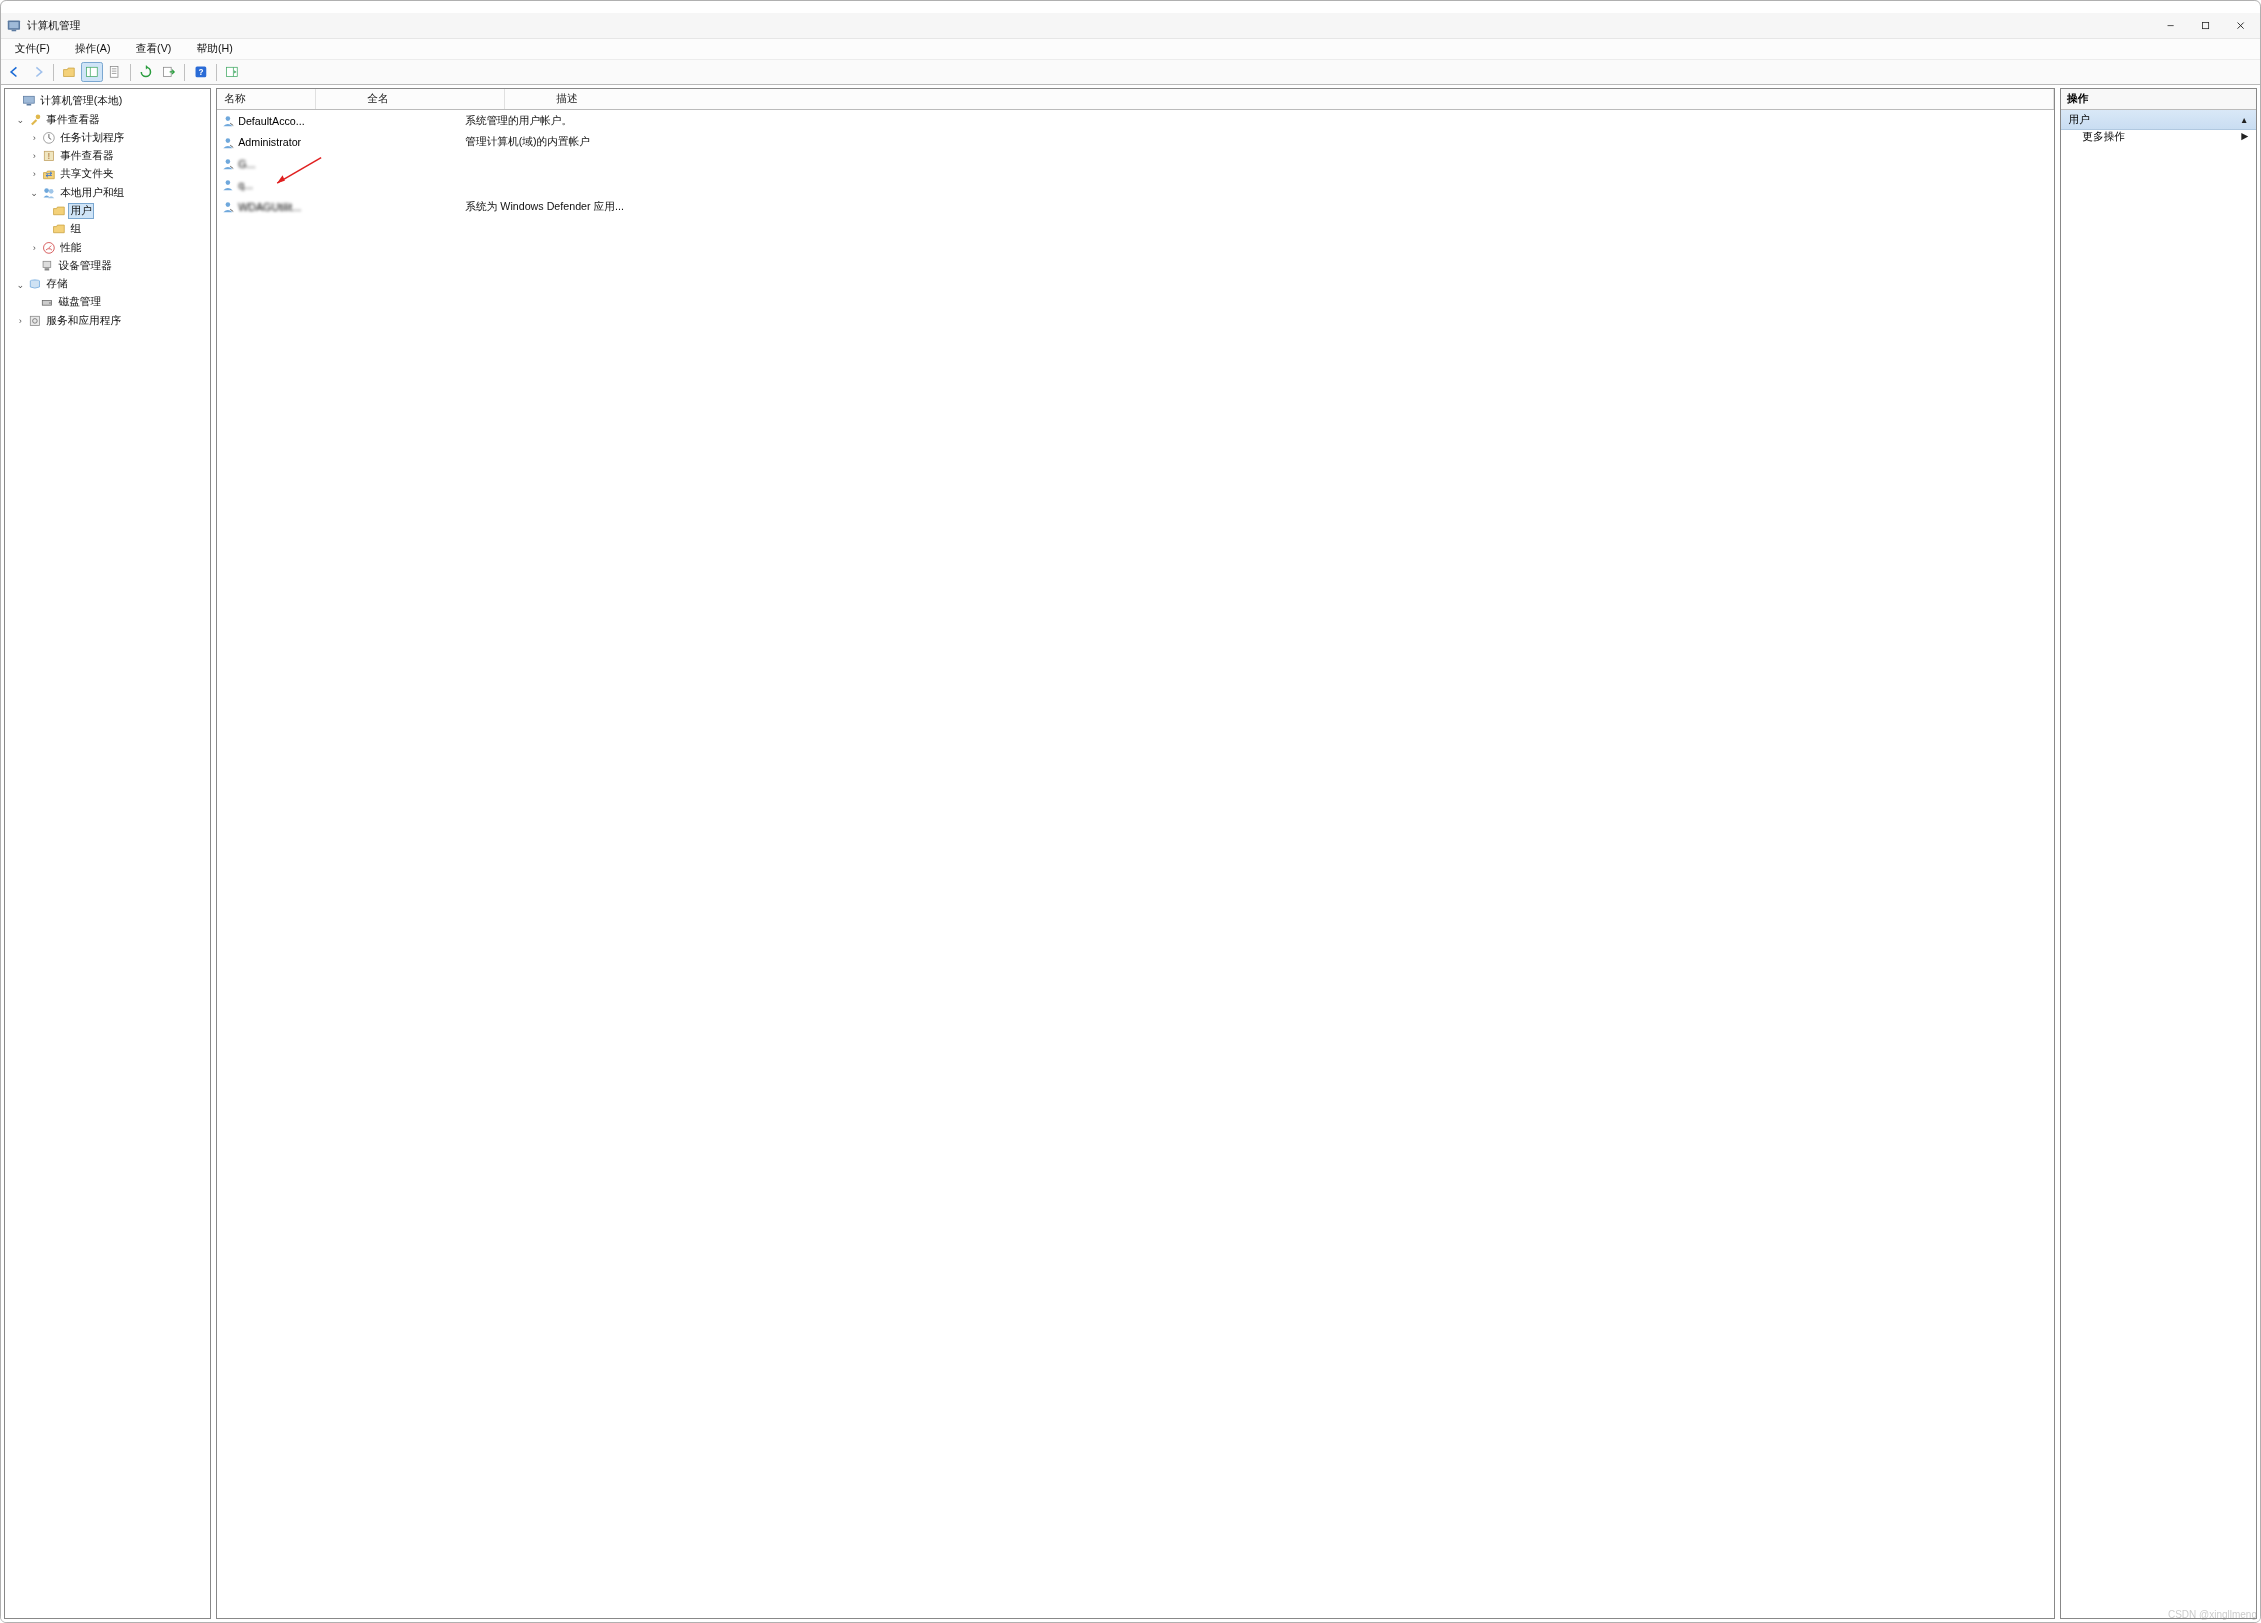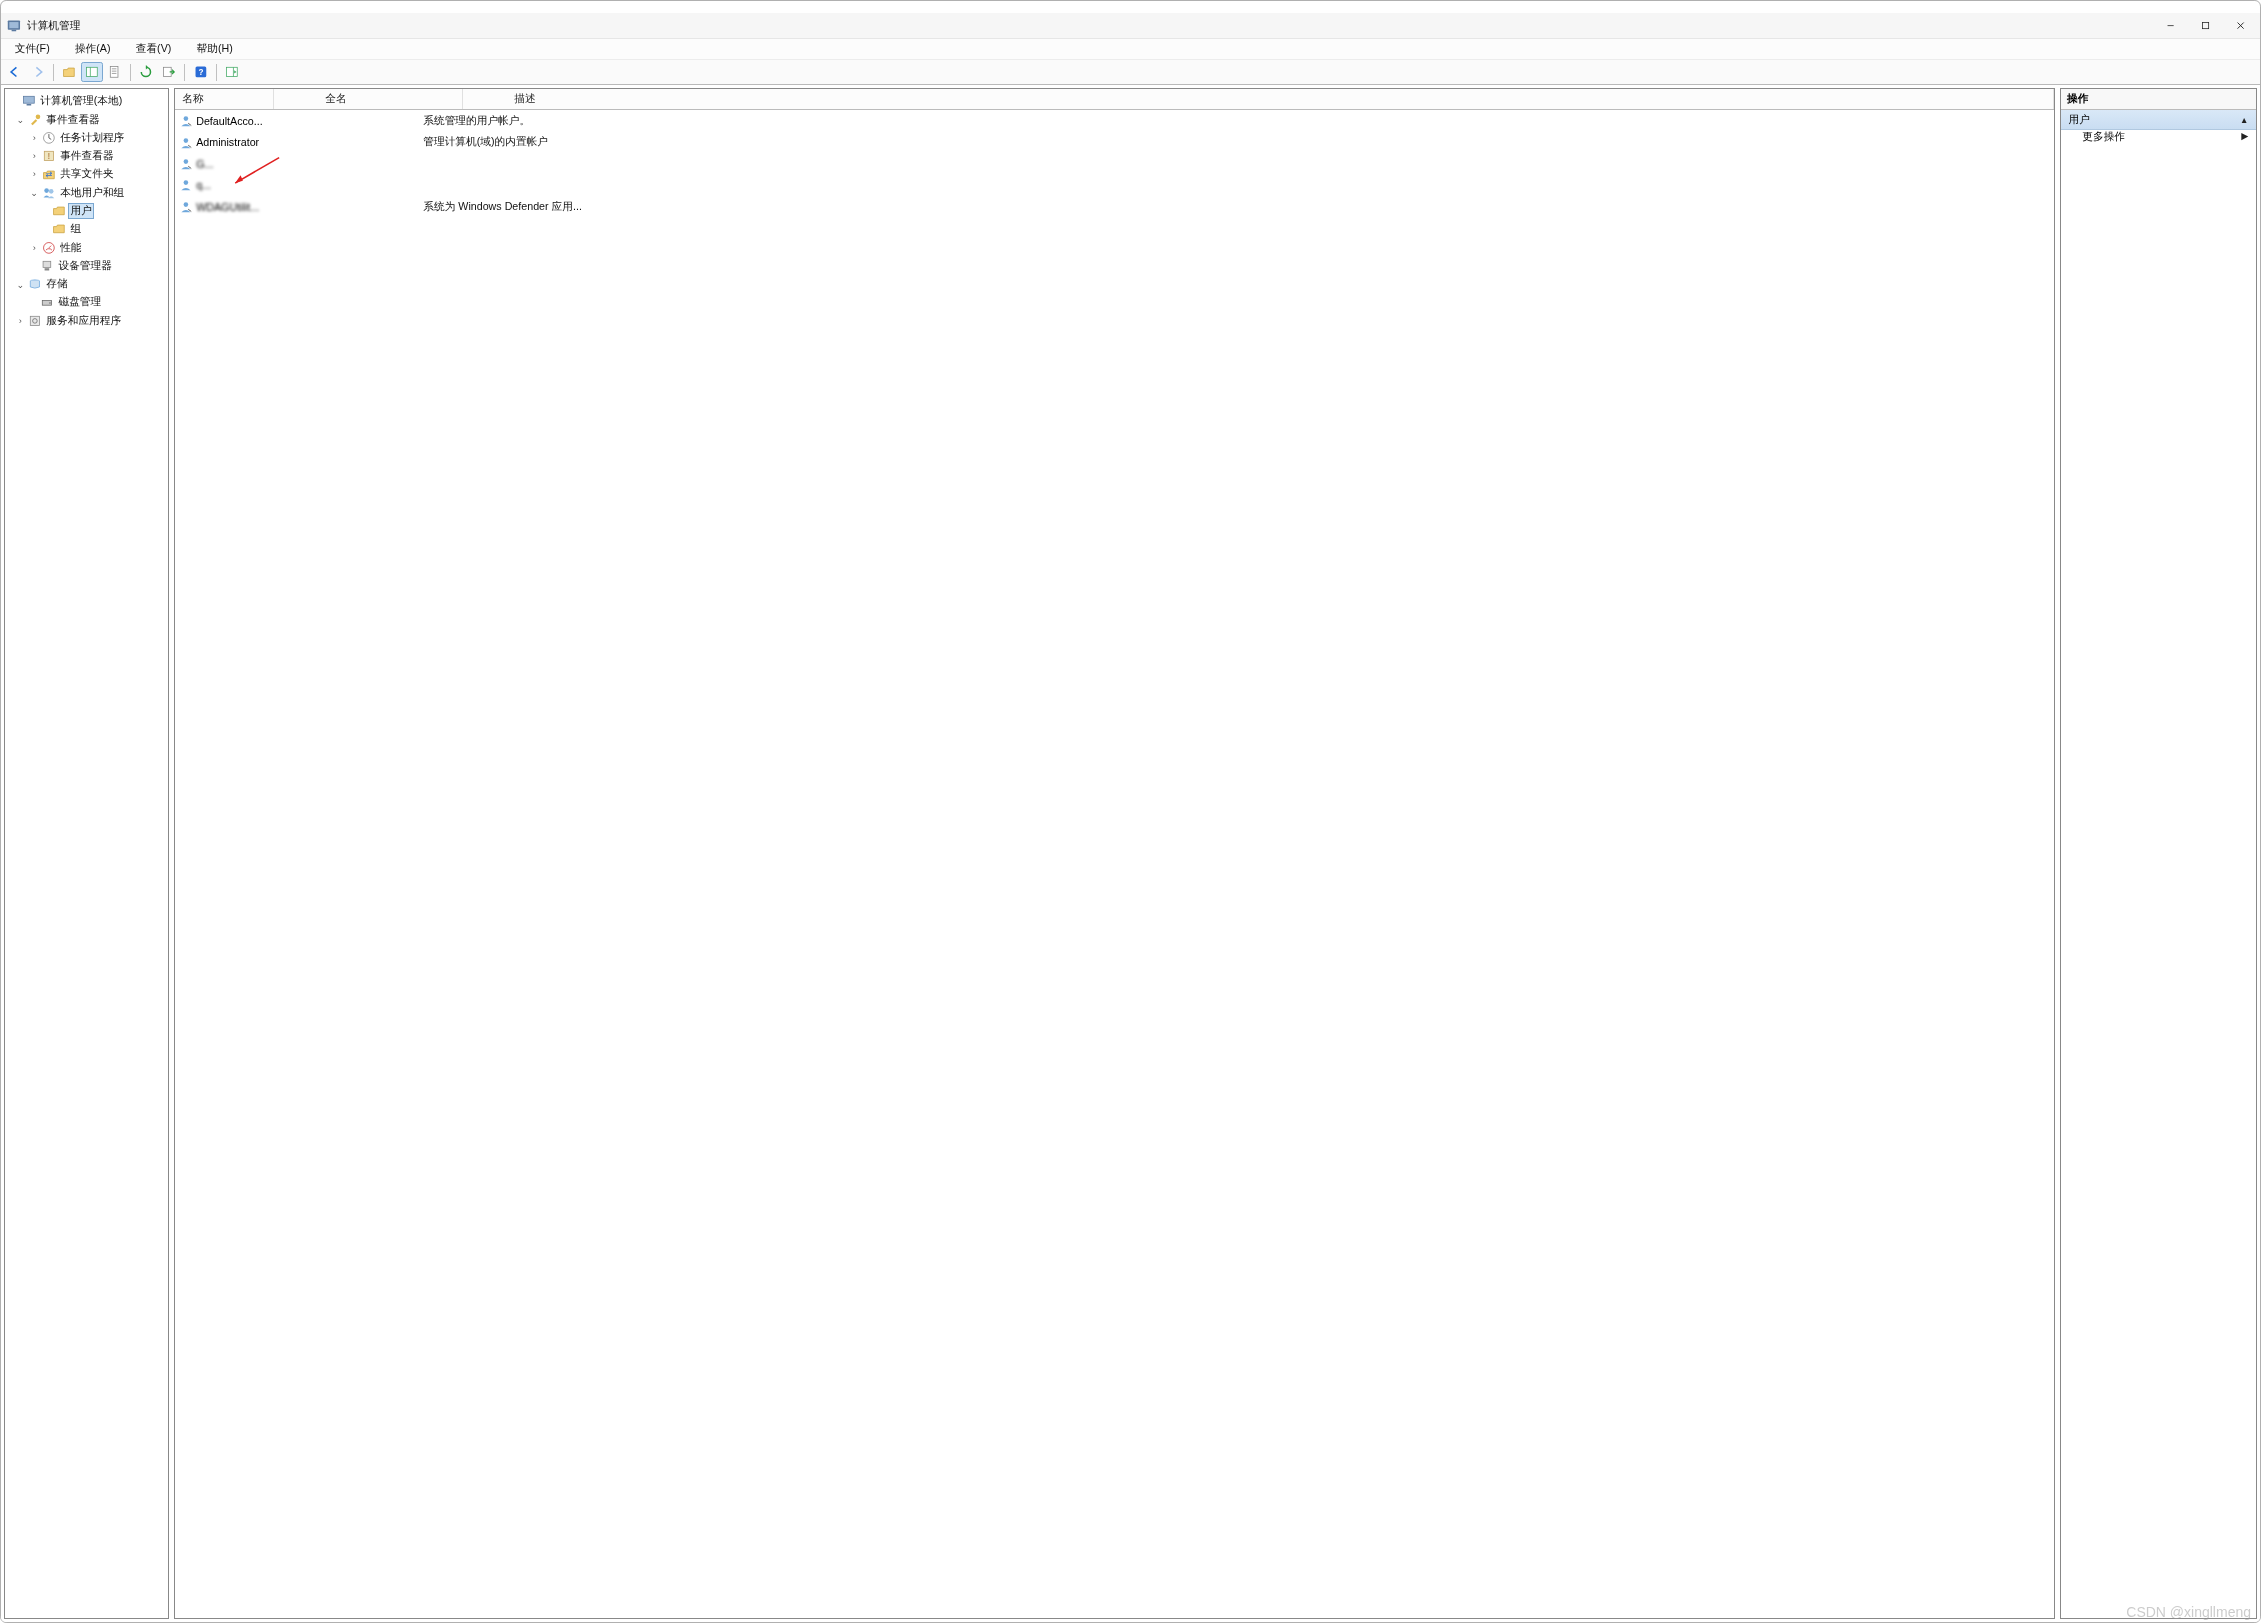--- a/index.html
+++ b/index.html
@@ -70,21 +70,21 @@
   overflow: hidden;
   background: #fff;
 }
 
 .panel {
   border: 0.8px solid #888;
   background: #fff;
   display: flex; flex-direction: column;
   overflow: hidden;
 }
-.panel.tree { width: 165px; }
+.panel.tree { width: 207px; }
 .panel.list { flex: 1; }
 .panel.actions { width: 197px; }
 
 
 .tree-body { padding: 3.1px 0; overflow: auto; }
 .tree-row {
   display: flex; align-items: center;
   height: 18.3px; padding-right: 4.6px;
   white-space: nowrap;
   color: #111;
@@ -155,22 +155,22 @@
 .action-cat .chev { font-size: 8.4px; color:#222; }
 .action-item {
   height: 21.4px;
   display:flex; align-items:flex-start;
   padding: 0 7.6px 0 21.4px;
   justify-content: space-between;
 }
 .action-item .chev { font-size: 9.2px; color:#222; }
 
 .watermark {
-  position:absolute; right:10px; bottom:3.1px;
-  font-size:14px; color:#999; opacity:0.5;
+  position:absolute; right:4px; bottom:3.1px;
+  font-size:10px; color:#999; opacity:0.5;
 }
 
 
 svg { display:block; }
 </style>
 </head>
 <body>
 
 <div class="window">
 

